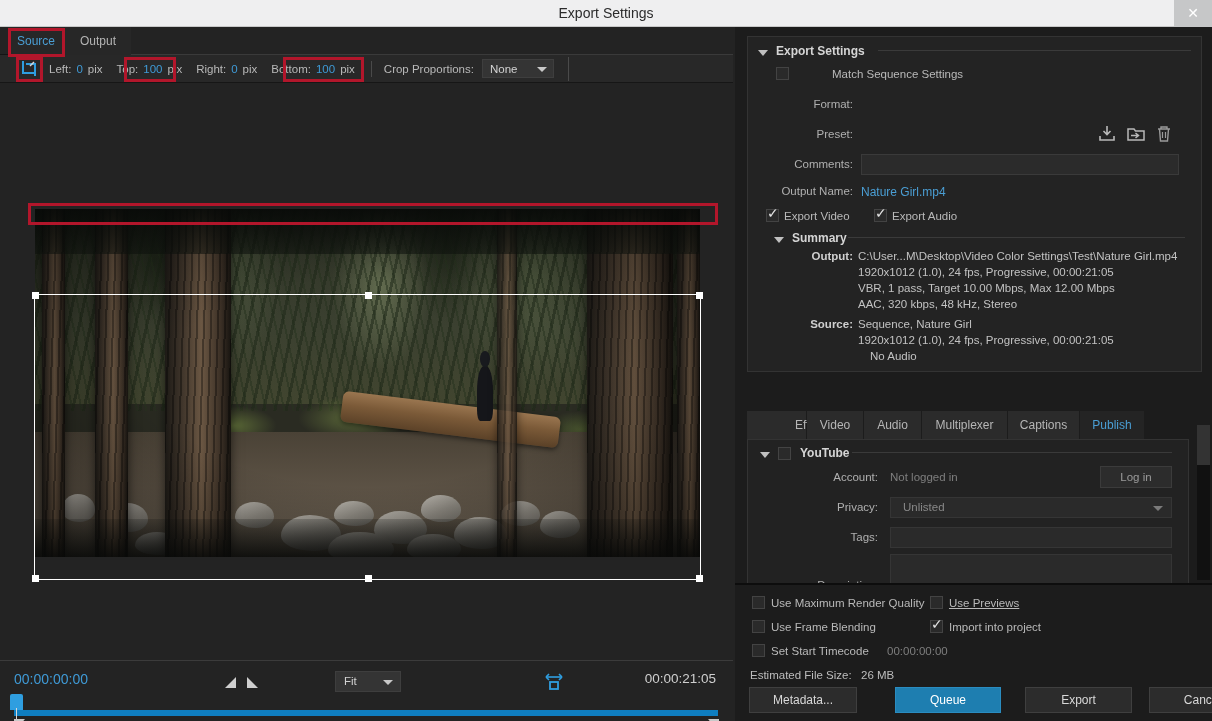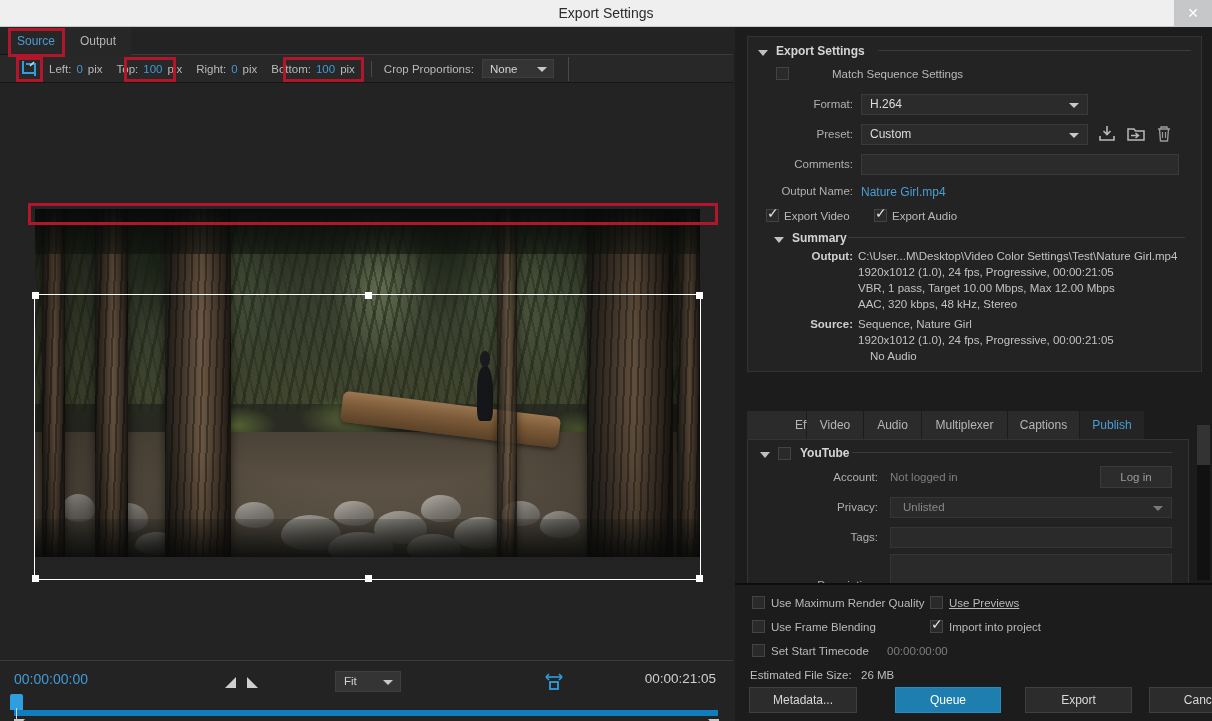--- a/index.html
+++ b/index.html
@@ -491,30 +491,22 @@
 
     <div class="settingsbox">
       <div class="twisty" style="left:10px; top:13px;"></div>
       <div class="grouphdr" style="left:28px; top:7px;">Export Settings</div>
       <div class="grouprule" style="left:130px; top:13px; width:313px;"></div>
 
       <div class="chk" style="left:28px; top:30px;"></div>
       <div class="chklabel" style="left:44px; top:31px;margin-left:40px;">Match Sequence Settings</div>
 
       <div class="fieldlabel" style="left:10px; top:61px; width:95px;">Format:</div>
-      <div class="combo" style="left:113px; top:57px; width:227px;">
-        <span>H.264</span>
-        <span class="arr"></span>
-      </div>
 
       <div class="fieldlabel" style="left:10px; top:91px; width:95px;">Preset:</div>
-      <div class="combo" style="left:113px; top:87px; width:227px;">
-        <span>Custom</span>
-        <span class="arr"></span>
-      </div>
 
       <div class="iconbtn" style="left:350px; top:88px;">
         <svg width="18" height="17" viewBox="0 0 18 17">
           <path d="M9 1 L9 9 M5.5 6 L9 9.5 L12.5 6" stroke="#b9b9b9" stroke-width="1.6" fill="none"></path>
           <path d="M2 11 L2 15 L16 15 L16 11" stroke="#b9b9b9" stroke-width="1.6" fill="none"></path>
         </svg>
       </div>
       <div class="iconbtn" style="left:379px; top:88px;">
         <svg width="18" height="17" viewBox="0 0 18 17">
           <path d="M1 4 L7 4 L8.5 6 L17 6 L17 15 L1 15 Z" fill="none" stroke="#b9b9b9" stroke-width="1.5"></path>

